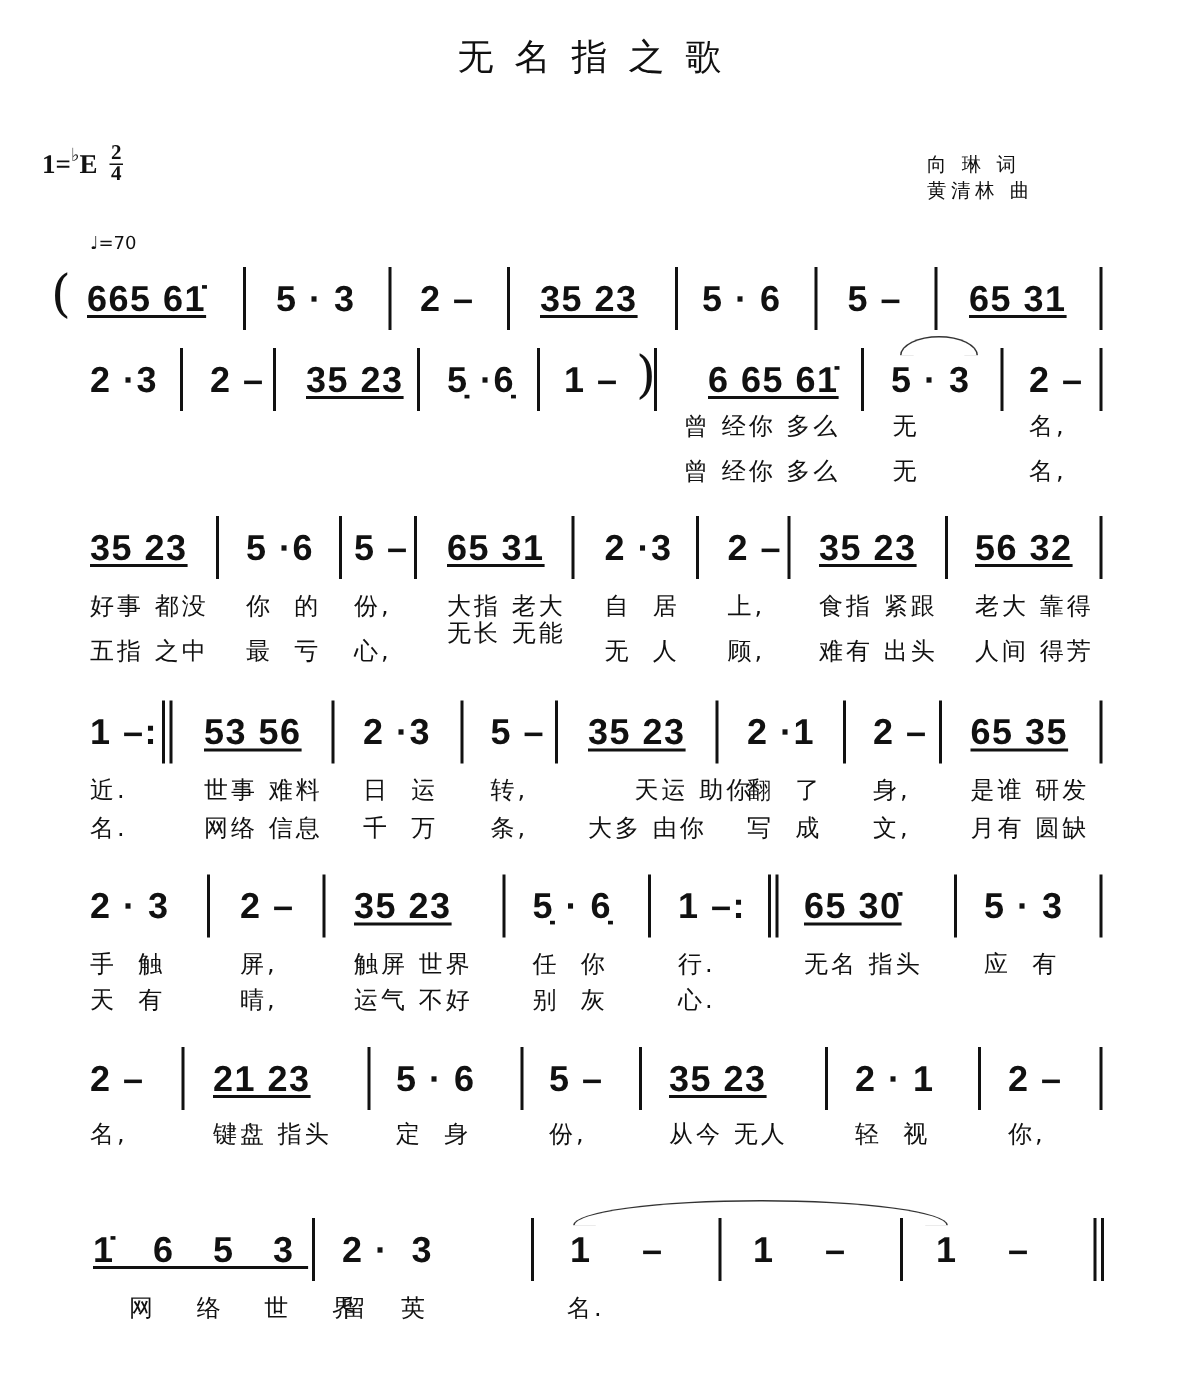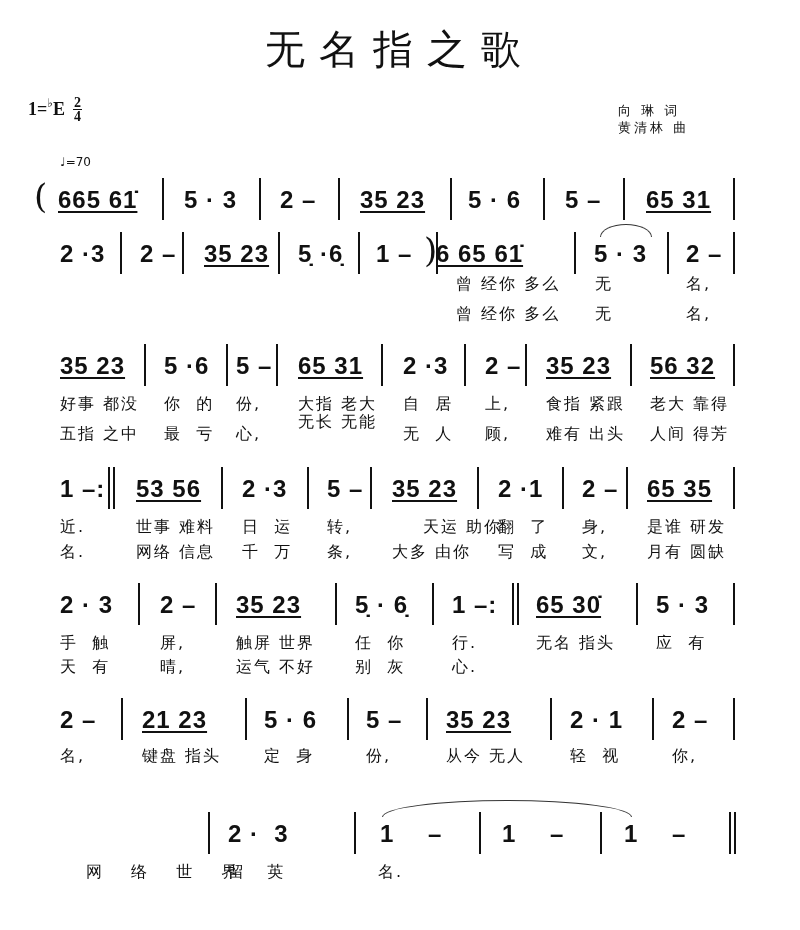--- a/index.html
+++ b/index.html
@@ -1,17 +1,17 @@
 <!DOCTYPE html>
 <html><head>
 <meta charset="utf-8">
 <style>
   html, body { margin:0; padding:0; background:#ffffff; }
   body { width:800px; height:930px; position:relative; overflow:hidden; color:#111; font-family:"Liberation Sans", sans-serif; }
-  .title { position:absolute; top:22px; left:0; width:800px; text-align:center; font-family:"DejaVu Sans", sans-serif; font-size:40px; letter-spacing:14px; font-weight:400; }
+  .title { position:absolute; top:22px; left:0; width:800px; text-align:center; font-family:"DejaVu Sans", sans-serif; font-size:24px; letter-spacing:14px; font-weight:400; }
   .key { position:absolute; top:96px; left:28px; font-family:"Liberation Serif", serif; font-size:18px; font-weight:bold; display:flex; align-items:center; }
   .key .flat { font-size:12px; vertical-align:top; position:relative; top:-6px; font-weight:normal; }
   .key .frac { display:inline-flex; flex-direction:column; align-items:center; margin-left:8px; font-size:14px; line-height:13px; }
   .key .frac span:first-child { border-bottom:0; }
   .credits { position:absolute; top:102px; left:618px; font-size:13px; line-height:17px; font-family:"DejaVu Sans", sans-serif; letter-spacing:3px; }
   .tempo { position:absolute; top:155px; left:28px; font-size:12px; font-family:"DejaVu Sans", sans-serif;margin-left:32px; }
 
   .system { position:absolute; left:0; width:800px; }
   .staff { position:absolute; height:48px; left:0; right:0; }
   .bar { position:absolute; top:0; width:2px; height:42px; background:#111; }
@@ -72,21 +72,21 @@
     <div class="bar" style="left:120px;"></div>
     <span class="note" style="left:140px;">2 –</span>
     <div class="bar" style="left:182px;"></div>
     <span class="note u" style="left:204px;">35 23</span>
     <div class="bar" style="left:278px;"></div>
     <span class="note" style="left:298px;">5̣ ·6̣</span>
     <div class="bar" style="left:358px;"></div>
     <span class="note" style="left:376px;">1 –</span>
     <span class="paren" style="left:424px;top:-2px;">)</span>
     <div class="bar" style="left:436px;"></div>
-    <span class="note u" style="left:436px;">6 65 61̇</span>
+    <span class="note u" style="left:472px;">6 65 61̇</span>
     <div class="bar" style="left:574px;"></div>
     <span class="note" style="left:594px;">5 · 3</span>
     <div class="bar" style="left:667px;"></div>
     <span class="note" style="left:686px;">2 –</span>
     <div class="bar" style="left:733px;"></div>
   </div>
   <div class="lyr" style="left:456px;top:42px;">曾 经你 多么</div>
   <div class="lyr" style="left:595px;top:42px;">无</div>
   <div class="lyr" style="left:686px;top:42px;">名,</div>
   <div class="lyr" style="left:456px;top:72px;">曾 经你 多么</div>
@@ -224,20 +224,21 @@
   <span class="lyr" style="left:142px;top:48px;">键盘 指头</span>
   <span class="lyr" style="left:264px;top:48px;">定  身</span>
   <span class="lyr" style="left:366px;top:48px;">份,</span>
   <span class="lyr" style="left:446px;top:48px;">从今 无人</span>
   <span class="lyr" style="left:570px;top:48px;">轻  视</span>
   <span class="lyr" style="left:672px;top:48px;">你,</span>
 </div>
 
 <div class="system" style="top:812px;">
   <div class="staff">
+    <span class="note u" style="left:62px;letter-spacing:10px;">1̇ 6 5 3</span>
     <div class="bar" style="left:208px;"></div>
     <span class="note" style="left:228px;white-space:pre;">2 ·  3</span>
     <div class="bar" style="left:354px;"></div>
     <span class="note" style="left:380px;word-spacing:26px;">1 –</span>
     <div class="bar" style="left:479px;"></div>
     <span class="note" style="left:502px;word-spacing:26px;">1 –</span>
     <div class="bar" style="left:600px;"></div>
     <span class="note" style="left:624px;word-spacing:26px;">1 –</span>
     <div class="bar fin" style="left:729px;"></div>
     <div class="slur" style="left:382px;top:-12px;width:248px;height:16px;"></div>

